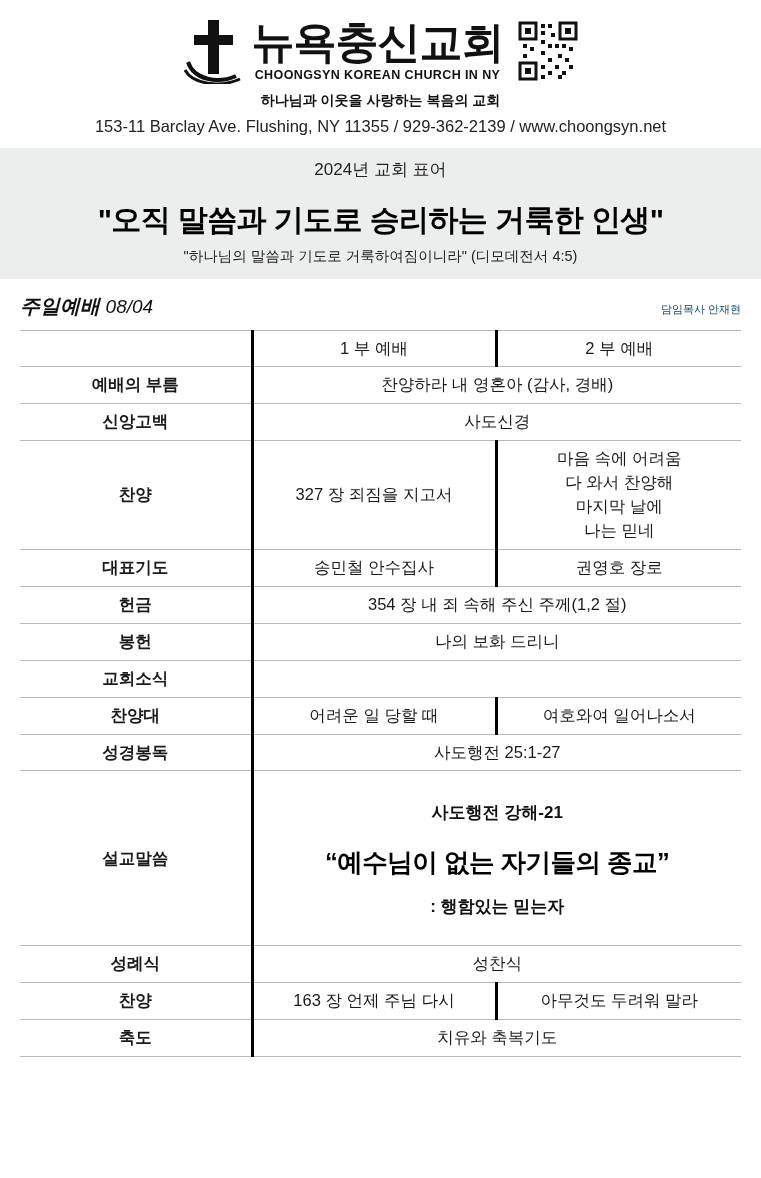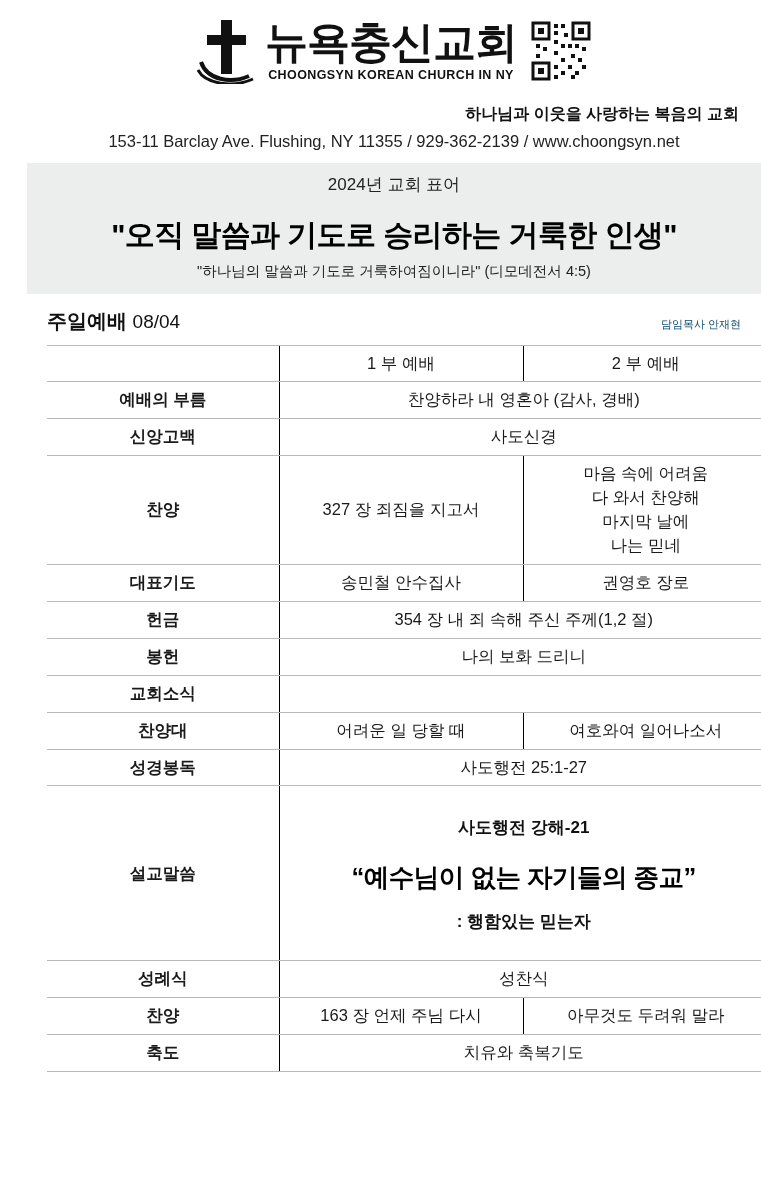--- a/index.html
+++ b/index.html
@@ -7,21 +7,21 @@
     margin: 0; padding: 0;
     background: #ffffff;
   }
   body {
     width: 761px;
     height: 1178px;
     font-family: "Liberation Sans", sans-serif;
     color: #1a1a1a;
     overflow: hidden;
   }
-  .page { width: 761px; height: 1178px; position: relative; padding-left: 27px; }
+  .page { width: 761px; height: 1178px; position: relative; }
 
   
   .header {
     padding: 18px 22px 0 22px;
   }
   .logo-row {
     display: flex;
     align-items: center;
     justify-content: center;
     gap: 10px;
@@ -52,25 +52,25 @@
     color: #111;
     margin-top: 2px;
   }
   .qr {
     width: 60px;
     height: 60px;
     flex: none;
     margin-left: 4px;
   }
   .slogan {
-    text-align: right;
-    font-size: 16px;
-    font-weight: 700;
-    color: #111;
-    margin-top: 20px;
+    text-align: center;
+    font-size: 14px;
+    font-weight: 700;
+    color: #111;
+    margin-top: 8px;
   }
   .contact {
     text-align: center;
     font-size: 16.5px;
     color: #222;
     margin-top: 7px;
   }
 
   
   .motto {
@@ -101,20 +101,21 @@
   .service-head {
     display: flex;
     align-items: baseline;
     justify-content: space-between;
     padding: 14px 20px 10px 20px;
   }
   .service-title {
     font-size: 20px;
     font-weight: 700;
     color: #111;
+    font-style: italic;
   }
   .service-title .date {
     font-weight: 400;
     font-size: 19px;
   }
   .pastor {
     font-size: 11px;
     font-weight: 400;
     color: #0c4a6e;
   }
@@ -137,21 +138,21 @@
     line-height: 1.45;
   }
   td.label {
     width: 232px;
     font-weight: 700;
     font-size: 18px;
     text-align: center;
   }
   td.col1 { width: 244px; }
   td.col2 { width: 245px; }
-  td.sep { border-left: 1px solid #000000; }
+  td.sep { border-left: 3px solid #000000; }
   tr.head td { font-size: 16.5px; }
   td.multi { line-height: 1.55; padding: 8px 4px; }
   td.tall { height: 86px; }
 
   
   .sermon-ref {
     font-size: 17px;
     font-weight: 700;
     text-align: center;
     color: #111;

